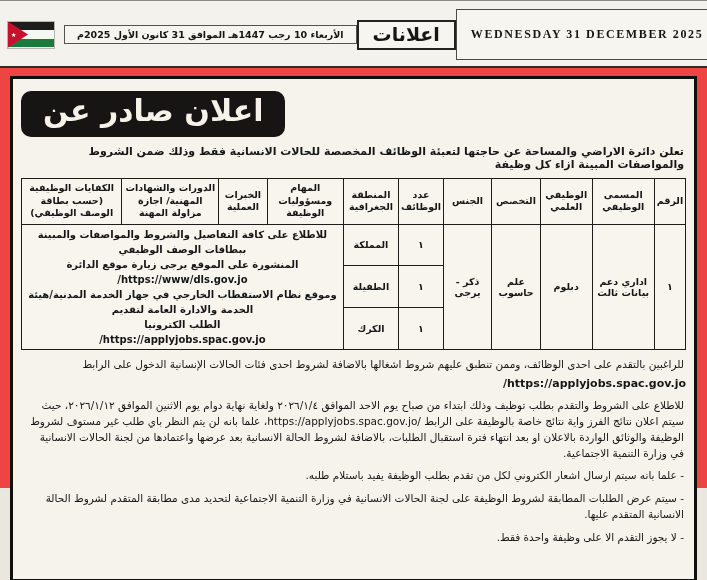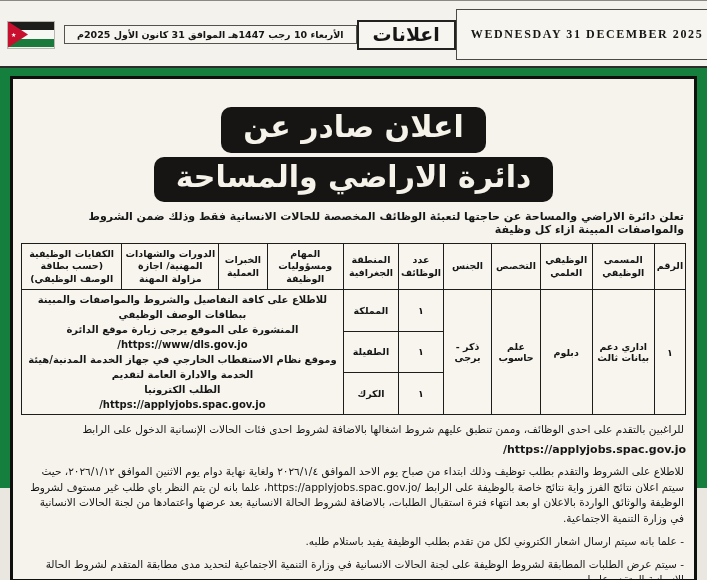--- a/index.html
+++ b/index.html
@@ -1,18 +1,18 @@
 <!DOCTYPE html>
 <html lang="ar" dir="rtl"><head>
 <meta charset="utf-8">
 <style>
   *{box-sizing:border-box;margin:0;padding:0}
   html,body{width:707px;height:580px}
   body{background:#e9e7e0;font-family:"DejaVu Sans",sans-serif;color:#161616;overflow:hidden}
-  .page{width:707px;height:488px;background:#15803d;position:relative}
+  .page{width:707px;height:488px;background:#ef4444;position:relative}
 
   
   .masthead{direction:ltr;display:flex;align-items:center;justify-content:space-between;
     padding:8px 8px 6px;border-top:1px solid #8a8a85;border-bottom:2px solid #2c2c2a;background:#f4f2ec}
   .mh-left,.mh-right{display:flex;align-items:center;gap:10px}
   .flag{width:46px;height:26px;position:relative;flex:0 0 auto;box-shadow:0 0 0 1px #b9b6ae}
   .flag-stripe{height:33.34%}
   .s-black{background:#1d1d1b}.s-white{background:#f6f6f3}.s-green{background:#1a7a3c}
   .flag-tri{position:absolute;left:0;top:0;width:20px;height:100%;background:#c8102e;
     clip-path:polygon(0 0,100% 50%,0 100%)}
@@ -20,21 +20,21 @@
   .date-ar{direction:rtl;border:1px solid #55534e;background:#f7f5ef;padding:3px 12px;
     font-size:9.5px;font-weight:bold;white-space:nowrap}
   .section-label{direction:rtl;border:2px solid #222220;padding:1px 14px 3px;background:#f7f5ef;
     font-size:19px;font-weight:bold;letter-spacing:1px}
   .date-en{font-family:"Liberation Serif",serif;font-size:12px;letter-spacing:1.6px;
     border:1px solid #4b4a46;padding:17px 14px;white-space:nowrap;background:#f7f5ef;font-weight:bold}
   .logo{direction:rtl;font-size:23px;font-weight:bold;transform:skewX(-8deg);white-space:nowrap}
 
   
   .ad-frame{margin:8px 10px 0;border:3px solid #0f0f0e;background:#f5f3ec;padding:8px 8px 6px;height:506px}
-  .ad-title{text-align:center;margin:18px 0 6px}
+  .ad-title{text-align:left;margin:2px 0 6px}
   .title-chip{display:inline-block;background:#161514;color:#f5f2e9;font-weight:bold;
     border-radius:10px;padding:1px 22px 7px;font-size:30px;line-height:1.25;margin:2px 0}
   .intro{font-size:11px;font-weight:bold;text-align:right;margin:6px 2px 7px}
 
   table.jobs{width:100%;border-collapse:collapse;text-align:center;font-size:9.5px;background:#f7f5ee}
   table.jobs th,table.jobs td{border:1px solid #1d1d1b;font-weight:bold;padding:2px 1px;vertical-align:middle}
   table.jobs th{height:46px;line-height:1.3}
   .c-num{width:4.5%}.c-title{width:9%}.c-qual{width:7.5%}.c-spec{width:7%}.c-gender{width:7%}
   .c-count{width:5.5%}.c-region{width:8%}.c-tasks{width:11%}.c-exp{width:7%}.c-courses{width:14%}.c-comp{width:14.5%}
   td.details{vertical-align:middle;padding:4px 6px;font-size:10px;line-height:1.5}
@@ -68,21 +68,20 @@
       <div class="date-en">WEDNESDAY 31 DECEMBER 2025</div>
       <div class="logo">الدستور</div>
 
     </div>
   </header>
 
   <main class="ad-frame">
 
     <div class="ad-title">
       <span class="title-chip">اعلان صادر عن</span><br>
-      <span class="title-chip">دائرة الاراضي والمساحة</span>
     </div>
 
     <p class="intro">تعلن دائرة الاراضي والمساحة عن حاجتها لتعبئة الوظائف المخصصة للحالات الانسانية فقط وذلك ضمن الشروط والمواصفات المبينة ازاء كل وظيفة</p>
 
     <table class="jobs">
       <thead>
         <tr>
           <th class="c-num">الرقم</th>
           <th class="c-title">المسمى الوظيفي</th>
           <th class="c-qual">الوظيفي العلمي</th>

